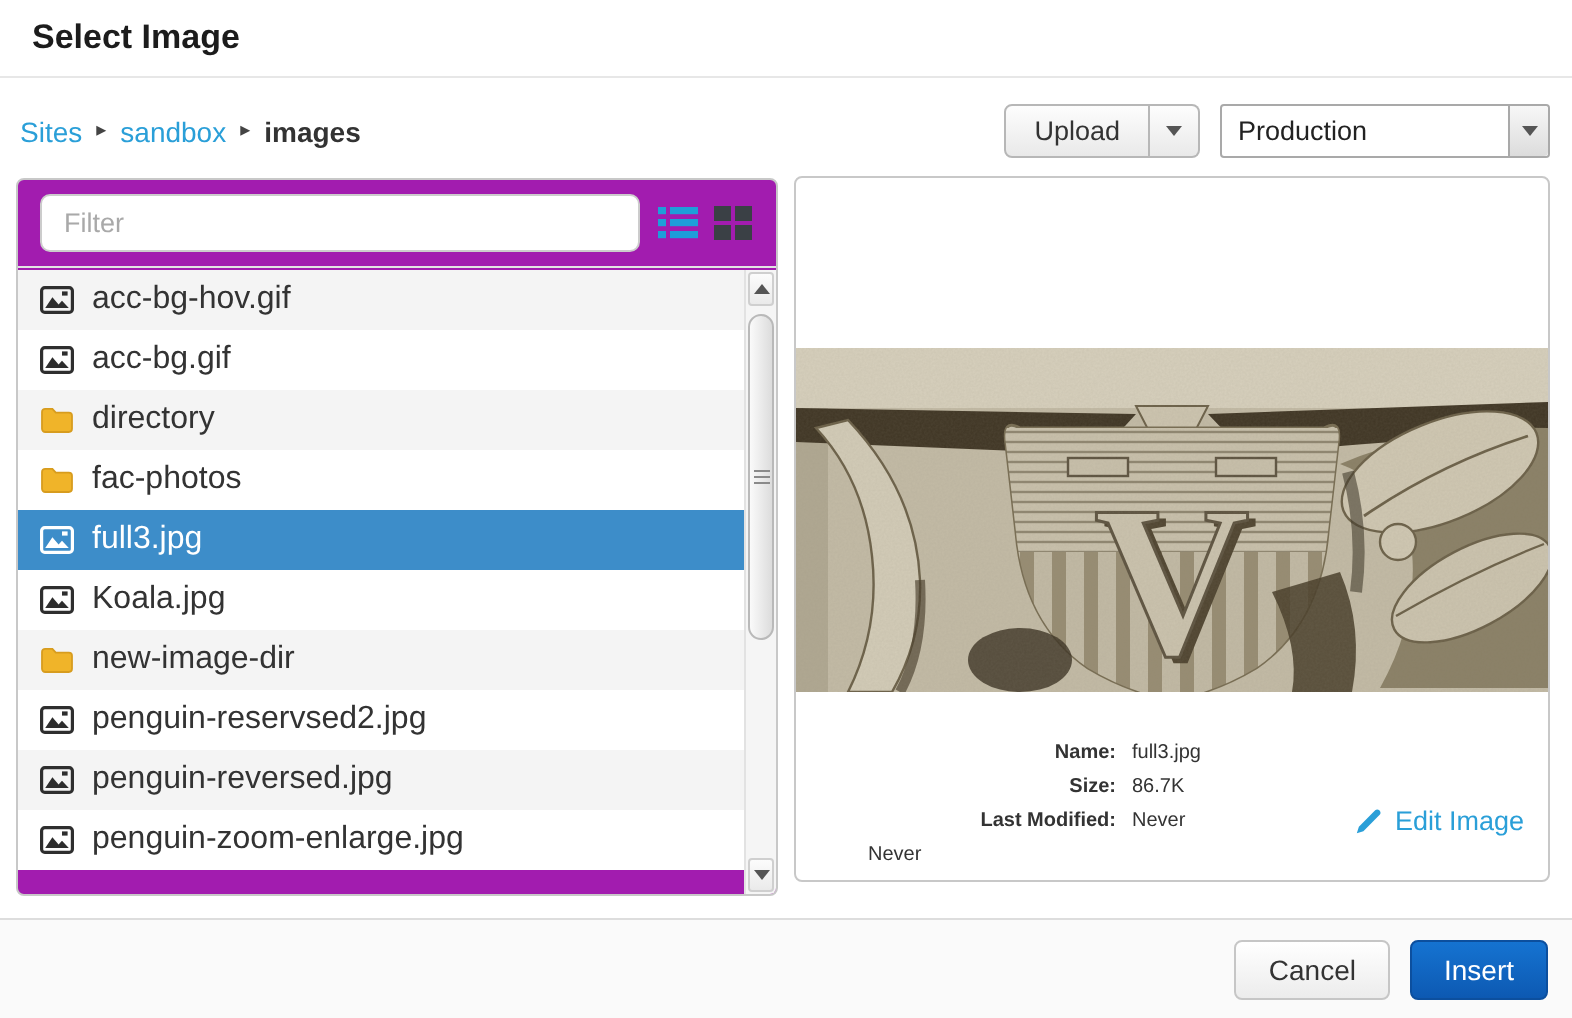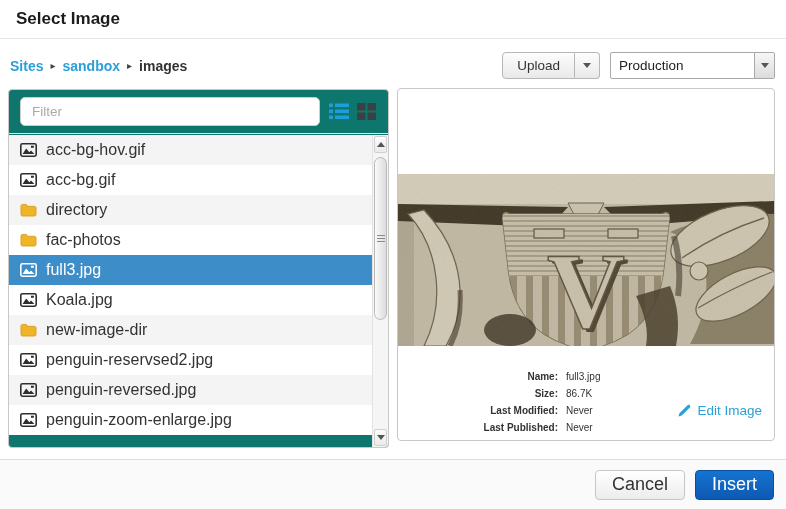--- a/index.html
+++ b/index.html
@@ -7,36 +7,36 @@
   #dialog{
     position:relative;width:786px;height:509px;background:#fff;overflow:hidden;
     font-family:"Liberation Sans","DejaVu Sans",sans-serif;color:#333;
   }
   
   .title-bar{position:absolute;left:0;top:0;right:0;height:39px;border-bottom:1px solid #e7e7e7;background:#fff;}
   .title-bar h1{margin:0;padding:9px 16px 0;font-size:17px;font-weight:bold;color:#1c1c1c;}
   
   .toolbar-row{position:absolute;left:10px;right:11px;top:50px;height:31px;display:flex;align-items:center;justify-content:space-between;}
   .breadcrumb{display:flex;align-items:center;font-size:14px;}
-  .breadcrumb a{color:var(--link-blue,#2a9fd8);text-decoration:none;cursor:pointer;font-weight:bold;}
+  .breadcrumb a{color:var(--link-blue,#2a9fd8);text-decoration:none;cursor:pointer;}
   .breadcrumb .sep{font-size:10px;color:#444;padding:0 7px;}
   .breadcrumb .current{font-weight:bold;color:#333;}
   .toolbar-controls{display:flex;align-items:center;gap:10px;}
   .upload-split{display:flex;align-items:center;}
   .upload-main{height:27px;padding:0 14px;font-size:13.5px;color:#333;background:linear-gradient(#fdfdfd,#e9e9e9);
     border:1px solid #b7b7b7;border-radius:4px 0 0 4px;display:flex;align-items:center;cursor:pointer;}
   .upload-caret{width:25px;height:27px;background:linear-gradient(#fdfdfd,#e9e9e9);border:1px solid #b7b7b7;border-left:none;
     border-radius:0 4px 4px 0;display:flex;align-items:center;justify-content:center;cursor:pointer;}
   .caret-down{width:0;height:0;border-left:4px solid transparent;border-right:4px solid transparent;border-top:5px solid #555;}
   .env-select{width:165px;height:27px;border:1px solid #a9a9a9;border-radius:2px;background:#fff;display:flex;align-items:center;cursor:pointer;}
   .env-select .env-value{flex:1;padding-left:8px;font-size:13.5px;color:#222;}
   .env-select .env-arrow{width:20px;height:100%;border-left:1px solid #a9a9a9;background:linear-gradient(#f7f7f7,#dcdcdc);
     display:flex;align-items:center;justify-content:center;border-radius:0 2px 2px 0;}
   
-  .left-panel{position:absolute;left:8px;top:89px;width:381px;height:359px;border:1px solid #c8c8c8;border-radius:4px;background:#0f766e;overflow:hidden;}
+  .left-panel{position:absolute;left:8px;top:89px;width:381px;height:359px;border:1px solid #c8c8c8;border-radius:4px;background:#a21caf;overflow:hidden;}
   .filter-bar{height:44px;border-bottom:1px solid #e3e3e3;display:flex;align-items:center;padding:0 11px;}
   .filter-input{width:300px;height:29px;border:1px solid #ccc;border-radius:5px;padding:0 11px;font-size:13.5px;color:#333;outline:none;
     font-family:"Liberation Sans","DejaVu Sans",sans-serif;}
   .filter-input::placeholder{color:#a9a9a9;}
   .view-toggles{display:flex;align-items:center;gap:7px;margin-left:auto;}
   .view-btn{width:21px;height:19px;display:flex;align-items:center;justify-content:center;cursor:pointer;}
   
   .file-list{position:absolute;left:0;top:45px;right:16px;bottom:0;overflow:hidden;}
   .file-row{height:30px;display:flex;align-items:center;padding-left:11px;font-size:16px;color:#333;cursor:pointer;background:#fff;}
   .file-row:nth-child(odd){background:#f4f4f4;}
@@ -63,21 +63,21 @@
   .details{position:absolute;left:0;right:0;top:257px;bottom:0;}
   .detail-rows{position:absolute;left:28px;top:22px;}
   .detail-row{display:flex;font-size:10px;line-height:17px;}
   .detail-label{width:132px;text-align:right;font-weight:bold;color:#333;}
   .detail-value{margin-left:8px;color:#333;}
   .edit-link{position:absolute;right:12px;bottom:22px;display:flex;align-items:flex-end;gap:5px;color:var(--link-blue,#2a9fd8);
     font-size:13.5px;text-decoration:none;cursor:pointer;}
   
   .footer{position:absolute;left:0;right:0;top:459px;bottom:0;background:#fafafa;border-top:1px solid #ddd;
     display:flex;align-items:center;justify-content:flex-end;gap:10px;padding-right:12px;}
-  .btn{height:30px;padding:0 16px;font-size:18px;border-radius:4px;cursor:pointer;display:flex;align-items:center;
+  .btn{height:30px;padding:0 16px;font-size:14px;border-radius:4px;cursor:pointer;display:flex;align-items:center;
     font-family:"Liberation Sans","DejaVu Sans",sans-serif;}
   .btn-cancel{color:#333;background:linear-gradient(#ffffff,#ececec);border:1px solid #c6c6c6;}
   .btn-insert{color:#fff;background:linear-gradient(#1573d1,#0d59b2);border:1px solid #0c4f9e;}
 </style>
 </head>
 <body>
 
 <div id="dialog">
 
   <div class="title-bar">
@@ -318,21 +318,20 @@
   </div>
           <div class="detail-row">
     <span class="detail-label">Size:</span>
     <span class="detail-value">86.7K</span>
   </div>
           <div class="detail-row">
     <span class="detail-label">Last Modified:</span>
     <span class="detail-value">Never</span>
   </div>
           <div class="detail-row">
-    <span class="detail-label">Last Published:</span>
     <span class="detail-value">Never</span>
   </div>
         </div>
       <a class="edit-link">
         <svg width="15" height="15" viewBox="0 0 16 16">
           <path d="M1.5 14.5 L2.6 11 L11.3 2.3 C11.9 1.7 12.9 1.7 13.5 2.3 L13.7 2.5 C14.3 3.1 14.3 4.1 13.7 4.7 L5 13.4 Z" fill="currentColor"></path>
         </svg>
         <span>Edit Image</span>
       </a>
     </div>

